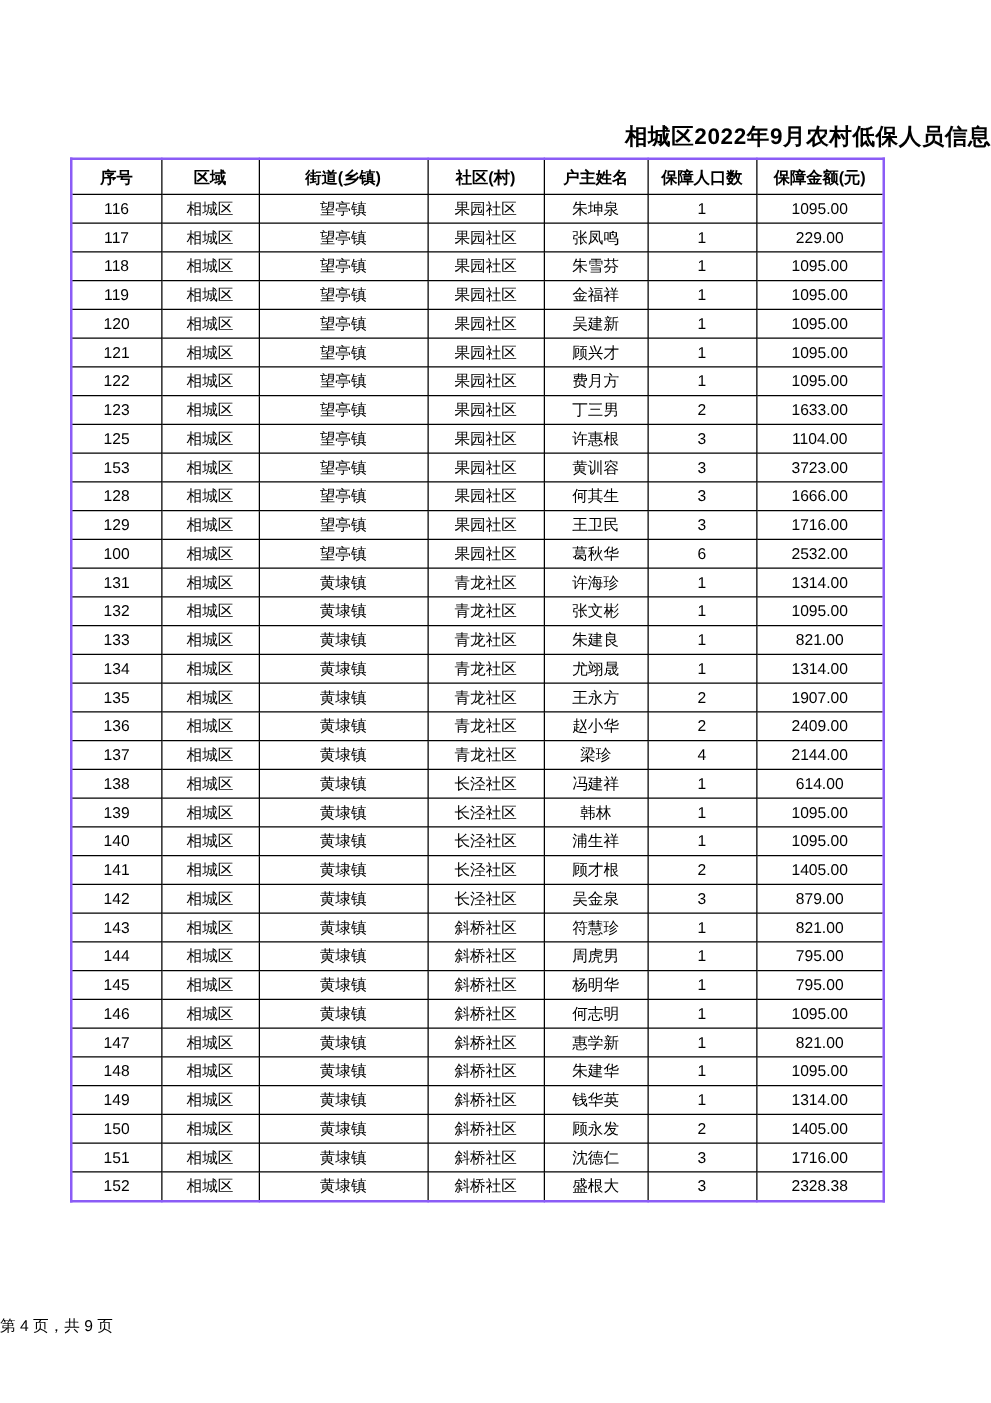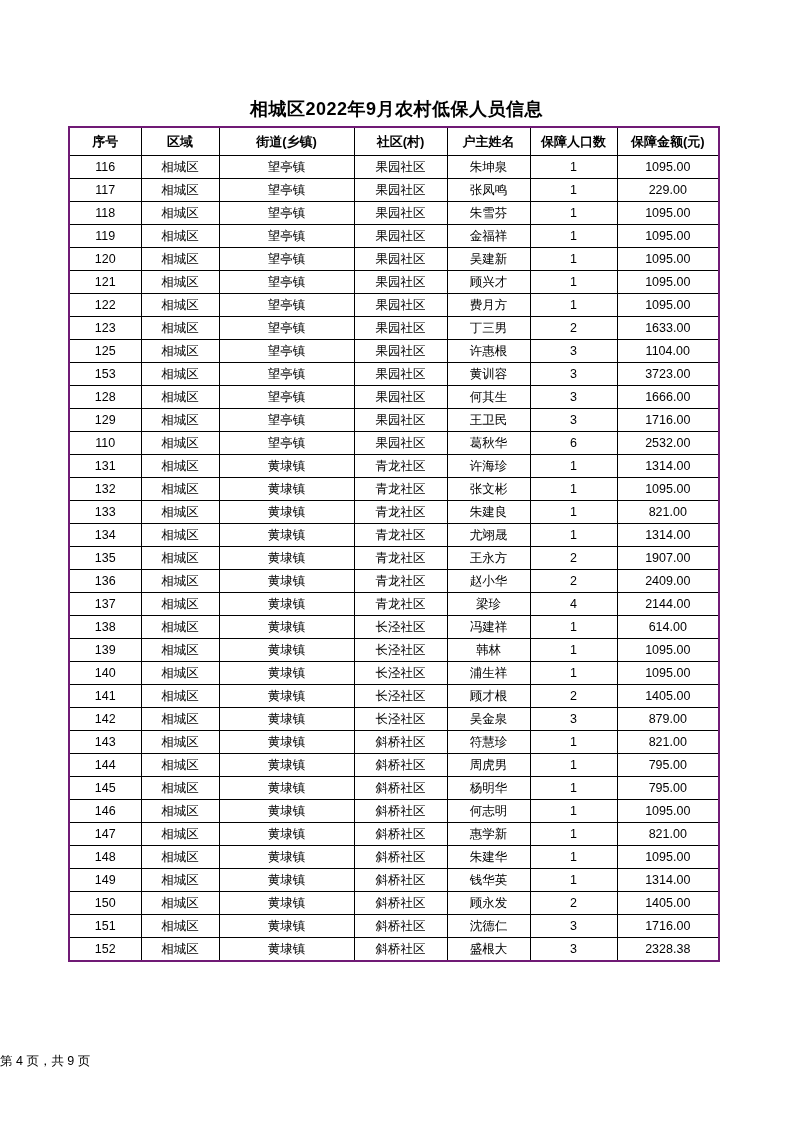--- a/index.html
+++ b/index.html
@@ -14,34 +14,34 @@
     width: 793px;
     height: 1122px;
     background: #ffffff;
     overflow: hidden;
   }
   .doc-title {
     position: absolute;
     top: 97px;
     left: 0;
     width: 100%;
-    text-align: center;
+    text-align: right;
     font-size: 18px;
     font-weight: 700;
     letter-spacing: 0.5px;
     line-height: 24px;
   }
   table.doc-table {
     position: absolute;
     top: 126px;
-    left: 68px;
+    left: 56px;
     width: 650px;
     border-collapse: collapse;
     table-layout: fixed;
-    border: 2px solid #701a75;
+    border: 2px solid #8b5cf6;
   }
   table.doc-table th,
   table.doc-table td {
     border: 1px solid #000000;
     text-align: center;
     vertical-align: middle;
     padding: 0;
     overflow: hidden;
     white-space: nowrap;
   }
@@ -203,21 +203,21 @@
         <tr>
           <td>129</td>
           <td>相城区</td>
           <td>望亭镇</td>
           <td>果园社区</td>
           <td>王卫民</td>
           <td>3</td>
           <td>1716.00</td>
         </tr>
         <tr>
-          <td>110</td>
+          <td>100</td>
           <td>相城区</td>
           <td>望亭镇</td>
           <td>果园社区</td>
           <td>葛秋华</td>
           <td>6</td>
           <td>2532.00</td>
         </tr>
         <tr>
           <td>131</td>
           <td>相城区</td>

